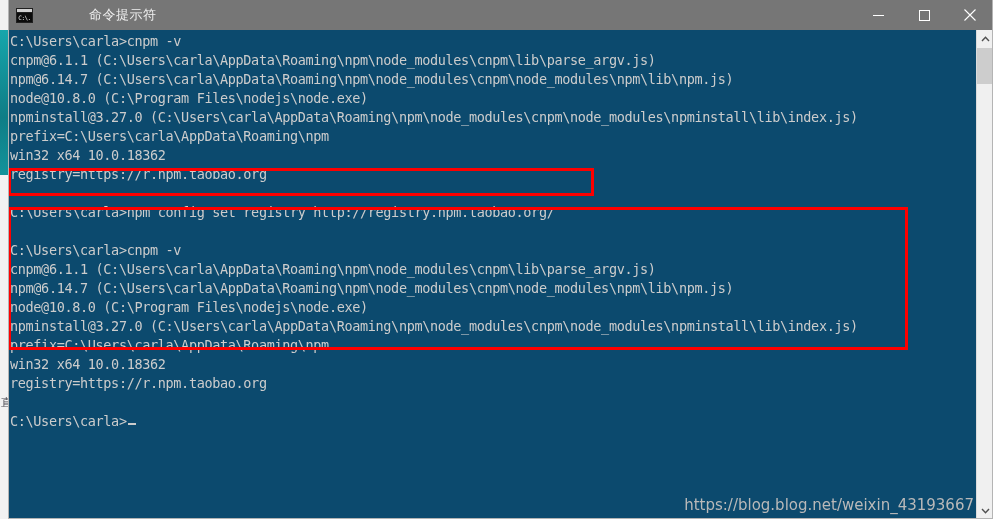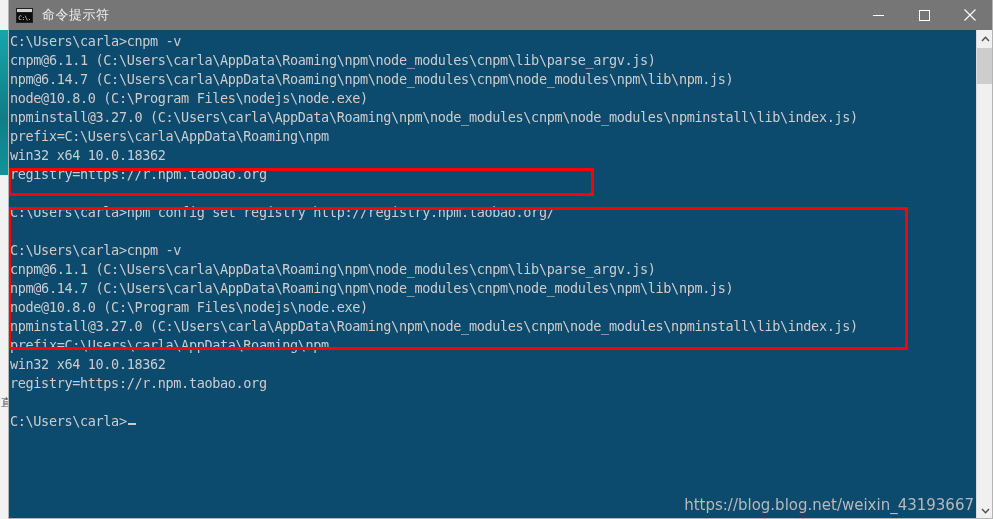--- a/index.html
+++ b/index.html
@@ -66,20 +66,21 @@
 
   .titlebar {
     position: absolute;
     left: 0;
     top: 0;
     width: 985px;
     height: 30px;
     background: #767676;
     display: flex;
     align-items: center;
+    gap: 47px;
   }
   .title-icon {
     width: 17px;
     height: 15px;
     margin-left: 8px;
     margin-right: 9px;
     background: #e8e8e8;
     border: 1px solid #202020;
     box-sizing: border-box;
     position: relative;

